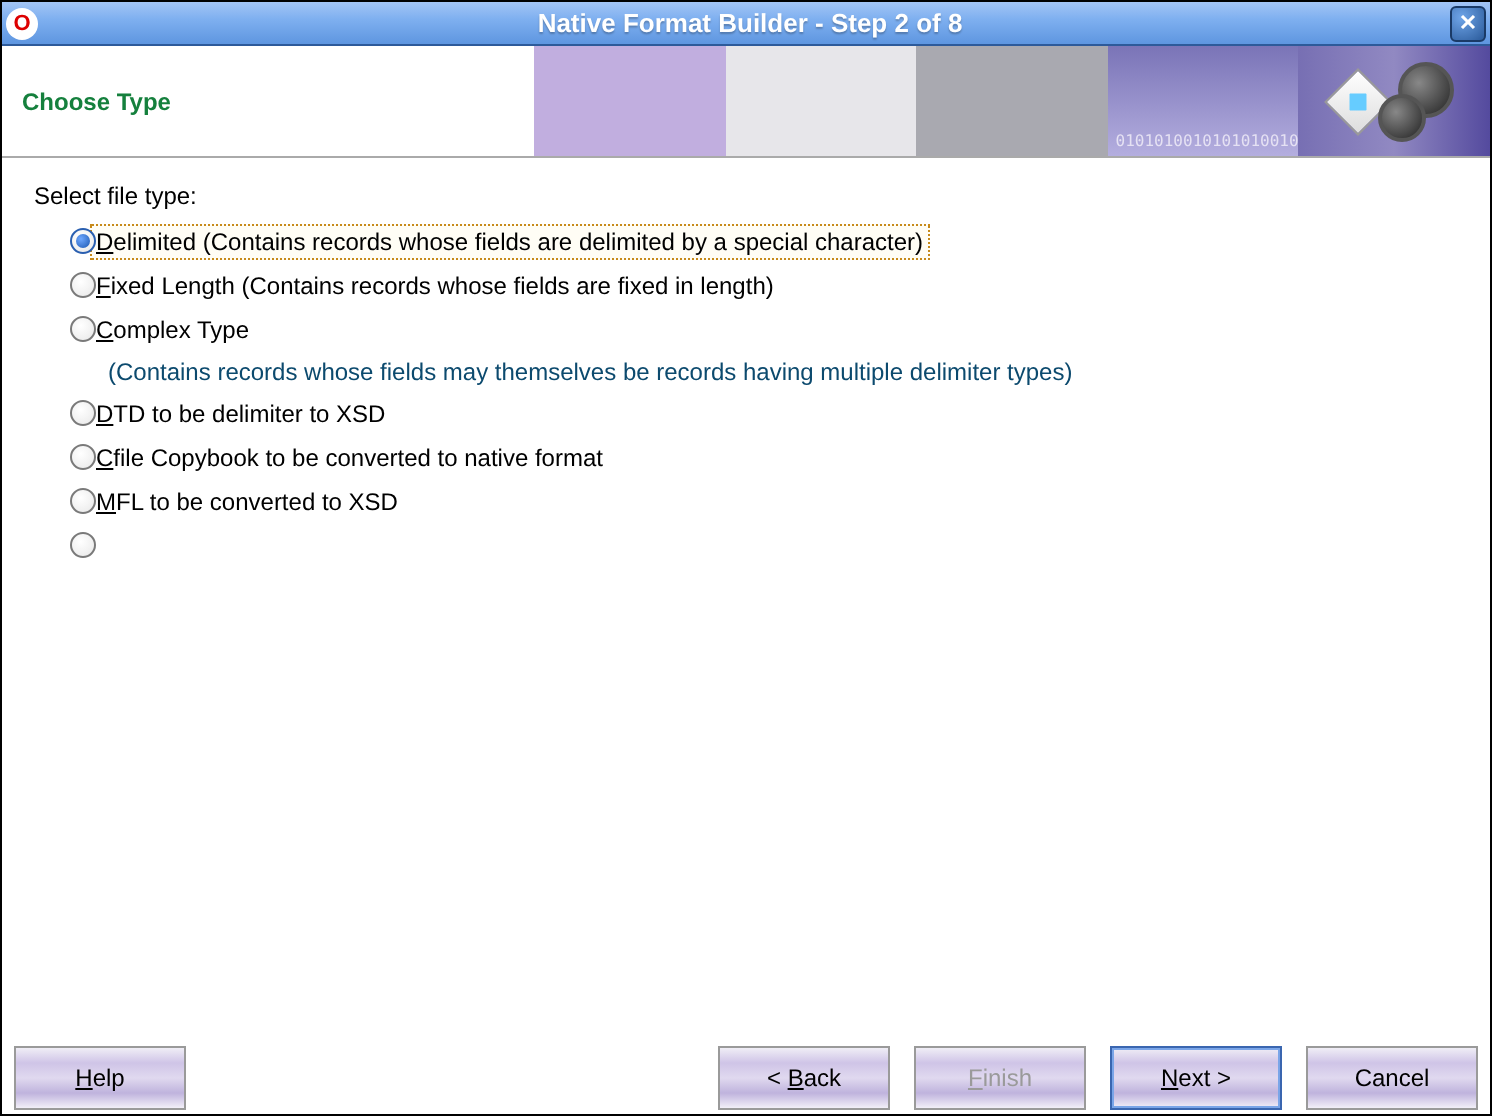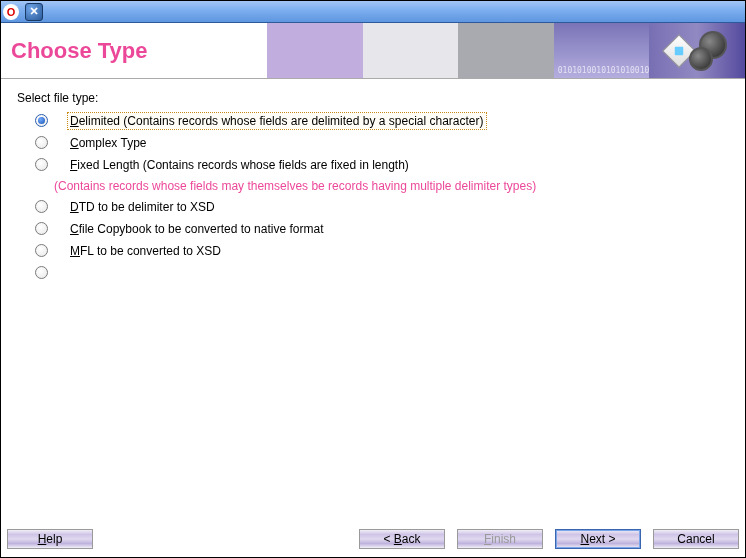--- a/index.html
+++ b/index.html
@@ -57,23 +57,23 @@
     align-items: stretch;
     border-bottom: 1px solid #aaa;
   }
   .banner-left {
     display: flex;
     align-items: center;
     padding-left: 10px;
     width: 266px;
   }
   .banner-heading {
-    font-size: 22px;
+    font-size: 12px;
     font-weight: bold;
-    color: #ec4899;
+    color: #15803d;
   }
   .banner-stripes {
     flex: 1;
     display: flex;
   }
   .stripe { flex: 1; }
   .s1 { background: #c1aedf; }
   .s2 { background: #e7e6ea; }
   .s3 { background: #a9a9b0; }
   .s4 { background: linear-gradient(to bottom, #7a74b7, #b4aedf); position: relative; }
@@ -126,21 +126,21 @@
   }
   .radio-list {
     padding-left: 18px;
     display: flex;
     flex-direction: column;
     gap: 6px;
   }
   .radio-row {
     display: flex;
     align-items: flex-start;
-    gap: 22px;
+    gap: 0;
     line-height: 16px;
   }
   .radio {
     width: 13px; height: 13px;
     border: 1px solid #7a7a7a;
     border-radius: 50%;
     background: radial-gradient(circle at 40% 35%, #fff, #e8e8e8);
     margin-top: 1px;
     flex-shrink: 0;
     position: relative;
@@ -159,35 +159,35 @@
     cursor: pointer;
   }
   .radio-label.focused {
     border: 1px dotted #c78a1a;
     padding: 0 2px;
     margin: -1px -3px;
     background: #fffdf5;
   }
   .radio-sub {
     margin-left: 19px;
-    color: #ec4899;
+    color: #0c4a6e;
   }
   .mnemonic { text-decoration: underline; }
 
   .button-bar {
     height: 30px;
     padding: 0 6px 6px 6px;
     display: flex;
     align-items: center;
     gap: 12px;
   }
   .button-bar .spacer { flex: 1; }
   .wiz-btn {
     min-width: 86px;
-    height: 20px;
+    height: 32px;
     padding: 0 12px;
     border: 1px solid #9a9a9a;
     background: linear-gradient(to bottom,
       #f0eef6 0%, #cfc4e7 25%, #e0d9ef 50%, #bfb3dd 75%, #f2eff8 100%);
     color: #000;
     font-size: 12px;
     display: inline-flex;
     align-items: center;
     justify-content: center;
     cursor: pointer;
@@ -199,20 +199,21 @@
   .wiz-btn.disabled {
     color: #9a9a9a;
     cursor: default;
   }
 </style>
 </head>
 <body>
 
 <div class="titlebar">
   <div class="app-icon">O</div>
+  <div class="title">Native Format Builder - Step 2 of 8</div>
   <div class="close-btn">✕</div>
 </div>
 
 <div class="banner">
   <div class="banner-left">
     <div class="banner-heading">Choose Type</div>
   </div>
   <div class="banner-stripes">
     <div class="stripe s1"></div>
     <div class="stripe s2"></div>
@@ -232,25 +233,25 @@
 
 <div class="content">
   <div class="select-label">Select file type:</div>
   <div class="radio-list" id="radio-list">
       <div class="radio-row">
         <div class="radio selected"></div>
         <span class="radio-label focused"><span class="mnemonic">D</span><span>elimited (Contains records whose fields are delimited by a special character)</span></span>
       </div>
       <div class="radio-row">
         <div class="radio"></div>
+        <span class="radio-label"><span class="mnemonic">F</span><span>ixed Length (Contains records whose fields are fixed in length)</span></span>
+      </div>
+      <div class="radio-row">
+        <div class="radio"></div>
         <span class="radio-label"><span class="mnemonic">C</span><span>omplex Type</span></span>
-      </div>
-      <div class="radio-row">
-        <div class="radio"></div>
-        <span class="radio-label"><span class="mnemonic">F</span><span>ixed Length (Contains records whose fields are fixed in length)</span></span>
       </div>
       <div class="radio-sub">(Contains records whose fields may themselves be records having multiple delimiter types)</div>
       <div class="radio-row">
         <div class="radio"></div>
         <span class="radio-label"><span class="mnemonic">D</span><span>TD to be delimiter to XSD</span></span>
       </div>
       <div class="radio-row">
         <div class="radio"></div>
         <span class="radio-label"><span class="mnemonic">C</span><span>file Copybook to be converted to native format</span></span>
       </div>

